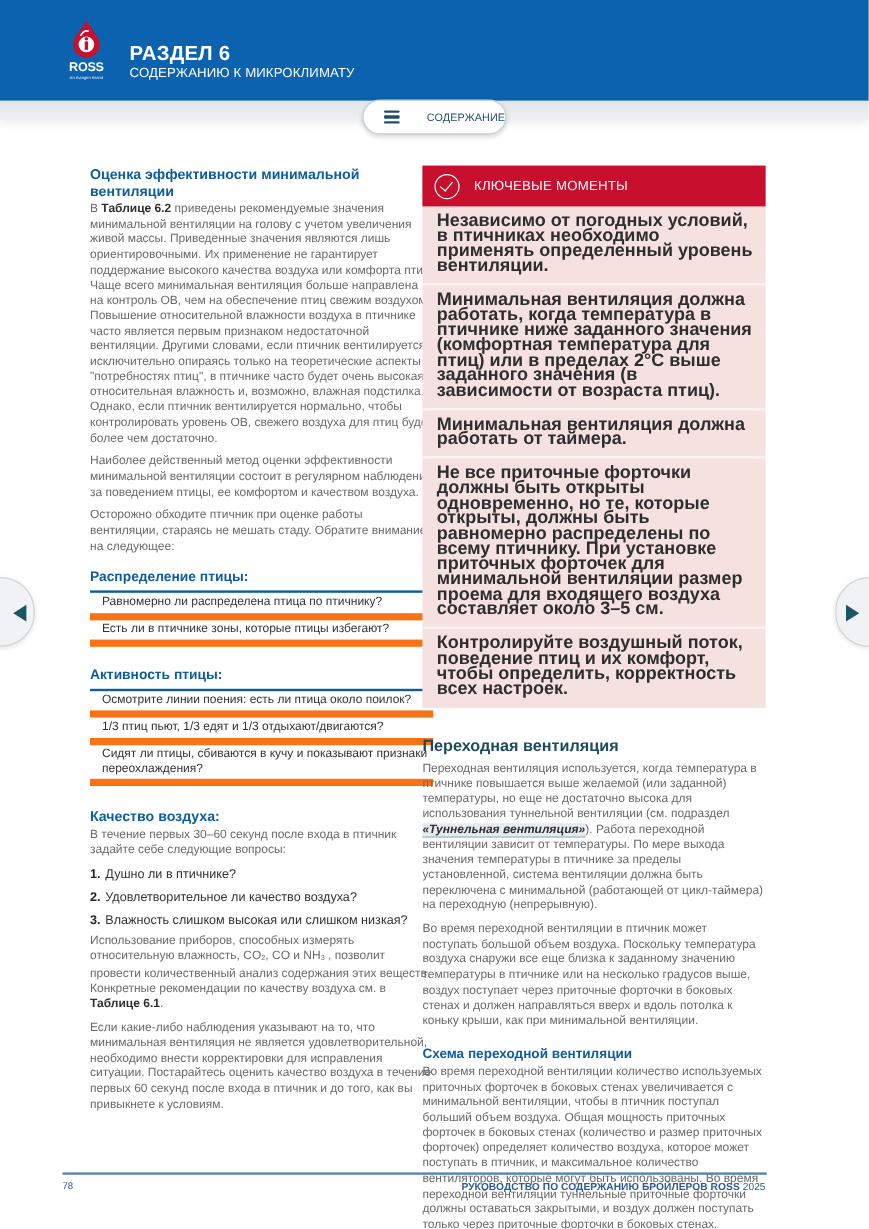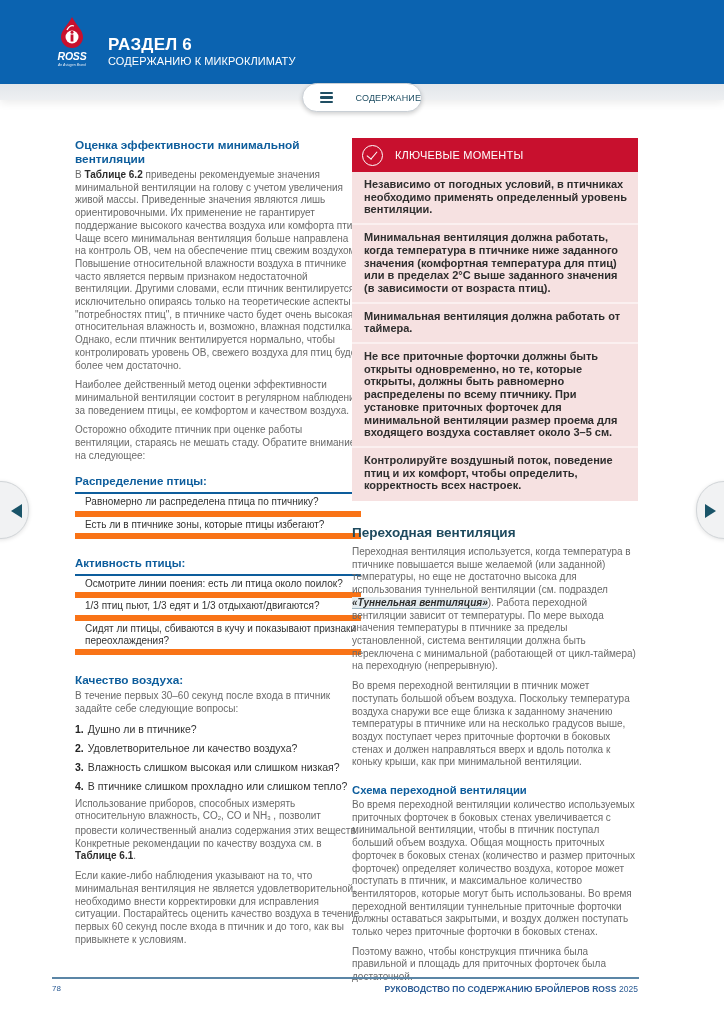--- a/index.html
+++ b/index.html
@@ -1,20 +1,20 @@
 <!DOCTYPE html>
 <html><head>
 <meta charset="utf-8">
 <style>
   * { box-sizing: border-box; margin: 0; padding: 0; }
   html, body { width: 724px; height: 1024px; background: #ffffff; overflow: hidden; }
   body { position: relative; font-family: "Liberation Sans", sans-serif; color: #555; }
 
   .header { position: absolute; left: 0; top: 0; width: 724px; height: 84px; background: #0b63b0; }
-  .logo { position: absolute; left: 50px; top: 14px; width: 44px; height: 58px; font-style: italic; }
+  .logo { position: absolute; left: 50px; top: 14px; width: 44px; height: 58px; }
   .logo-drop { position: absolute; left: 9px; top: 2px; width: 26px; height: 32px; }
   .logo-word { position: absolute; left: 0; top: 36px; width: 44px; text-align: center; color: #fff; font-weight: bold; font-size: 10.5px; letter-spacing: -0.2px; }
   .logo-sub { position: absolute; left: 0; top: 49px; width: 44px; text-align: center; color: #dfe9f5; font-size: 3.5px; }
   .header-title { position: absolute; left: 108px; top: 35px; color: #fff; font-weight: bold; font-size: 17px; letter-spacing: 0.2px; }
   .header-sub { position: absolute; left: 108px; top: 55px; color: #fff; font-size: 11px; letter-spacing: 0.1px; }
 
   .subbar { position: absolute; left: 0; top: 84px; width: 724px; height: 16px; background: linear-gradient(#e2e6ea, #eef0f2); box-shadow: 0 3px 8px rgba(0,0,0,0.08); }
   .toc-btn { position: absolute; left: 302px; top: 83px; width: 120px; height: 29px; background: #fff; border: 1px solid #c9cfd5; border-radius: 15px; box-shadow: 0 2px 4px rgba(0,0,0,0.18); display: flex; align-items: center; padding-left: 17px; cursor: pointer; gap: 14px; }
   .burger { width: 18px; height: 12px; display: flex; flex-direction: column; justify-content: space-between; margin-right: 9px; }
   .burger span { display: block; height: 2.3px; background: #1f4e63; border-radius: 1px; }
@@ -40,21 +40,21 @@
 
   .numlist { list-style: none; margin-top: 7px; }
   .numlist li { font-size: 10.5px; line-height: 12px; color: #333; margin-bottom: 7px; }
   .numlist li b { color: #222; margin-right: 4px; }
 
   .key-box { width: 286px; background: #f6e1e1; }
   .key-head { height: 34px; background: #c8102e; display: flex; align-items: center; padding-left: 10px; }
   .check-circle { width: 21px; height: 21px; border: 1.6px solid #fff; border-radius: 50%; position: relative; margin-right: 12px; }
   .check-circle::after { content: ""; position: absolute; left: 6px; top: 3px; width: 5px; height: 9px; border-right: 1.8px solid #fff; border-bottom: 1.8px solid #fff; transform: rotate(40deg); }
   .key-title { color: #fff; font-weight: normal; font-size: 11px; letter-spacing: 0.2px; }
-  .key-item { padding: 6px 10px 7px 12px; font-size: 11px; line-height: 12.7px; font-weight: bold; color: #2e2e2e; border-bottom: 2px solid #fbf0f0; }
+  .key-item { padding: 6px 10px 7px 12px; font-size: 15px; line-height: 12.7px; font-weight: bold; color: #2e2e2e; border-bottom: 2px solid #fbf0f0; }
   .key-item:last-child { border-bottom: none; padding-bottom: 9px; }
 
   .h-dark { color: #1e4a5e; font-weight: bold; font-size: 13.5px; line-height: 16px; margin-top: 24px; }
   .link-ref { font-weight: bold; font-style: italic; color: #2e2e2e; background: #e4ecef; border-bottom: 1px solid #9fb7c2; cursor: pointer; }
 
   .footer-line { position: absolute; left: 52px; top: 977px; width: 587px; height: 2px; background: #5b86a6; }
   .page-num { position: absolute; left: 52px; top: 984px; font-size: 8px; color: #2b5b94; }
   .footer-title { position: absolute; right: 86px; top: 984px; font-size: 8.5px; color: #2b5b94; font-weight: bold; letter-spacing: 0.05px; }
   .footer-year { font-weight: normal; }
   sub { font-size: 6px; vertical-align: -1px; }
@@ -113,21 +113,20 @@
     <li>1/3 птиц пьют, 1/3 едят и 1/3 отдыхают/двигаются?</li>
     <li>Сидят ли птицы, сбиваются в кучу и показывают признаки переохлаждения?</li>
   </ul>
 
   <div class="h-blue" style="margin-top:18px;">Качество воздуха:</div>
   <p class="para" style="margin-top:3px;">В течение первых 30–60 секунд после входа в птичник задайте себе следующие вопросы:</p>
   <ul class="numlist">
     <li><b>1.</b><span>Душно ли в птичнике?</span></li>
     <li><b>2.</b><span>Удовлетворительное ли качество воздуха?</span></li>
     <li><b>3.</b><span>Влажность слишком высокая или слишком низкая?</span></li>
-    <li><b>4.</b><span>В птичнике слишком прохладно или слишком тепло?</span></li>
   </ul>
   <p class="para" style="margin-top:-1px;"><span>Использование приборов, способных измерять относительную влажность, CO</span><sub>2</sub><span>, CO и NH</span><sub>3</sub><span> , позволит провести количественный анализ содержания этих веществ. Конкретные рекомендации по качеству воздуха см. в </span><b>Таблице 6.1</b><span>.</span></p>
   <p class="para">Если какие-либо наблюдения указывают на то, что минимальная вентиляция не является удовлетворительной, необходимо внести корректировки для исправления ситуации. Постарайтесь оценить качество воздуха в течение первых 60 секунд после входа в птичник и до того, как вы привыкнете к условиям.</p>
 </div>
 
 <div class="col-right">
   <div class="key-box">
     <div class="key-head">
       <div class="check-circle"></div>
       <span class="key-title">КЛЮЧЕВЫЕ МОМЕНТЫ</span>

